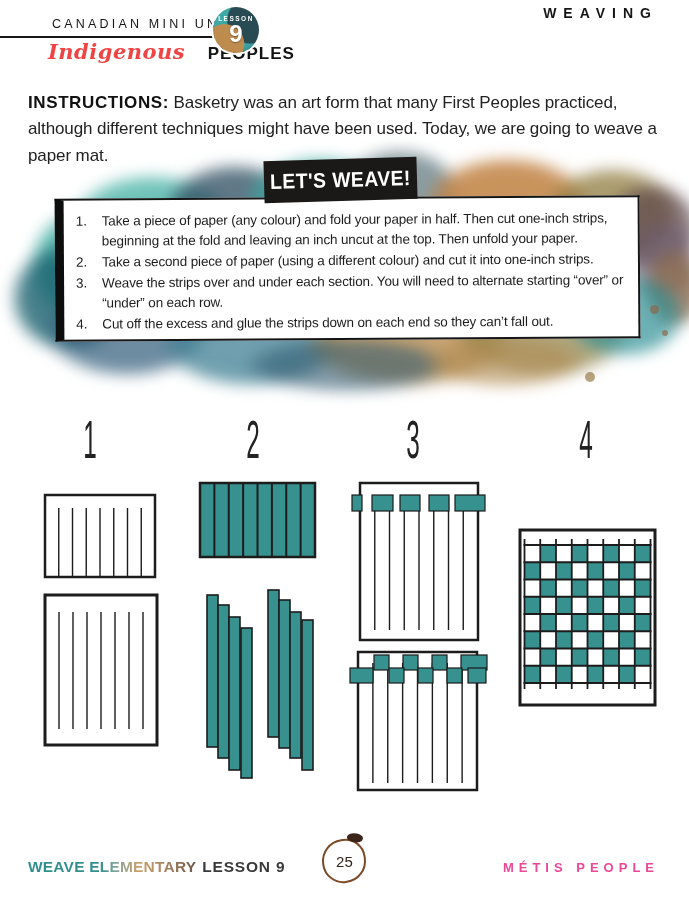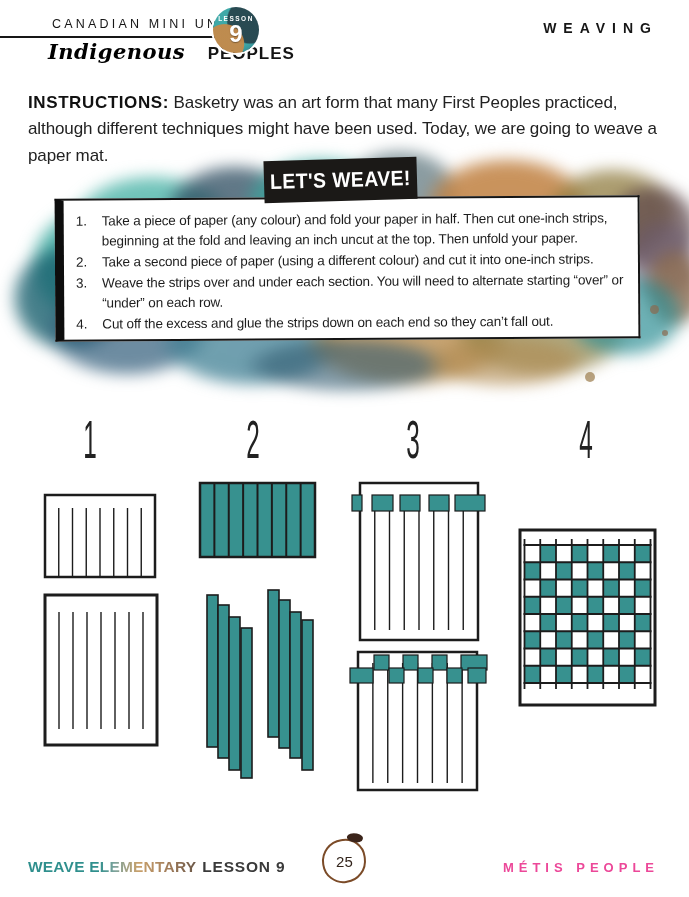--- a/index.html
+++ b/index.html
@@ -17,38 +17,38 @@
   .brand-title {
     position:absolute; left:52px; top:17px; width:176px;
     font-size:12.5px; font-weight:500; letter-spacing:3.2px; color:#161616;
     text-align:center; white-space:nowrap;
   }
   .brand-sub {
     position:absolute; left:48px; top:39px; width:176px; text-align:center; white-space:nowrap;
   }
   .brand-sub .script {
     font-family:"DejaVu Serif", serif; font-style:italic; font-weight:700;
-    font-size:21px; color:#000000; letter-spacing:0.5px;
+    font-size:21px; color:#ef4444; letter-spacing:0.5px;
   }
   .brand-sub .caps {
     font-size:17px; font-weight:700; letter-spacing:1px; color:#141414;padding-left:18px;
   }
   .lesson-badge {
     position:absolute; left:213px; top:7px; width:46px; height:46px; border-radius:50%;
     background:
       radial-gradient(circle at 25% 80%, rgba(197,138,74,.95) 0 38%, rgba(197,138,74,0) 40%),
       radial-gradient(circle at 80% 30%, rgba(38,64,73,.9) 0 45%, rgba(38,64,73,0) 48%),
       radial-gradient(circle at 45% 35%, #3fa9a8 0 60%, #2c7584 100%);
     display:flex; flex-direction:column; align-items:center; justify-content:center;
     box-shadow:0 0 0 2px #ffffff;
   }
   .lesson-badge .lbl { font-size:6.5px; letter-spacing:1.5px; color:#ffffff; font-weight:700; }
   .lesson-badge .num { font-size:24px; line-height:24px; font-weight:700; color:#ffffff; text-shadow:0 1px 1px rgba(0,0,0,.35); }
   .page-topic {
-    position:absolute; right:31px; top:20px;
+    position:absolute; right:31px; top:5px;
     font-size:14px; font-weight:600; letter-spacing:7px; color:#161616; white-space:nowrap;
   }
 
   
   .instructions {
     position:absolute; left:28px; top:90px; width:640px;
     font-size:17px; line-height:1.55; color:#222; letter-spacing:-0.1px;
   }
   .instructions .ins-label { font-weight:700; letter-spacing:0.6px; color:#111; }
 

